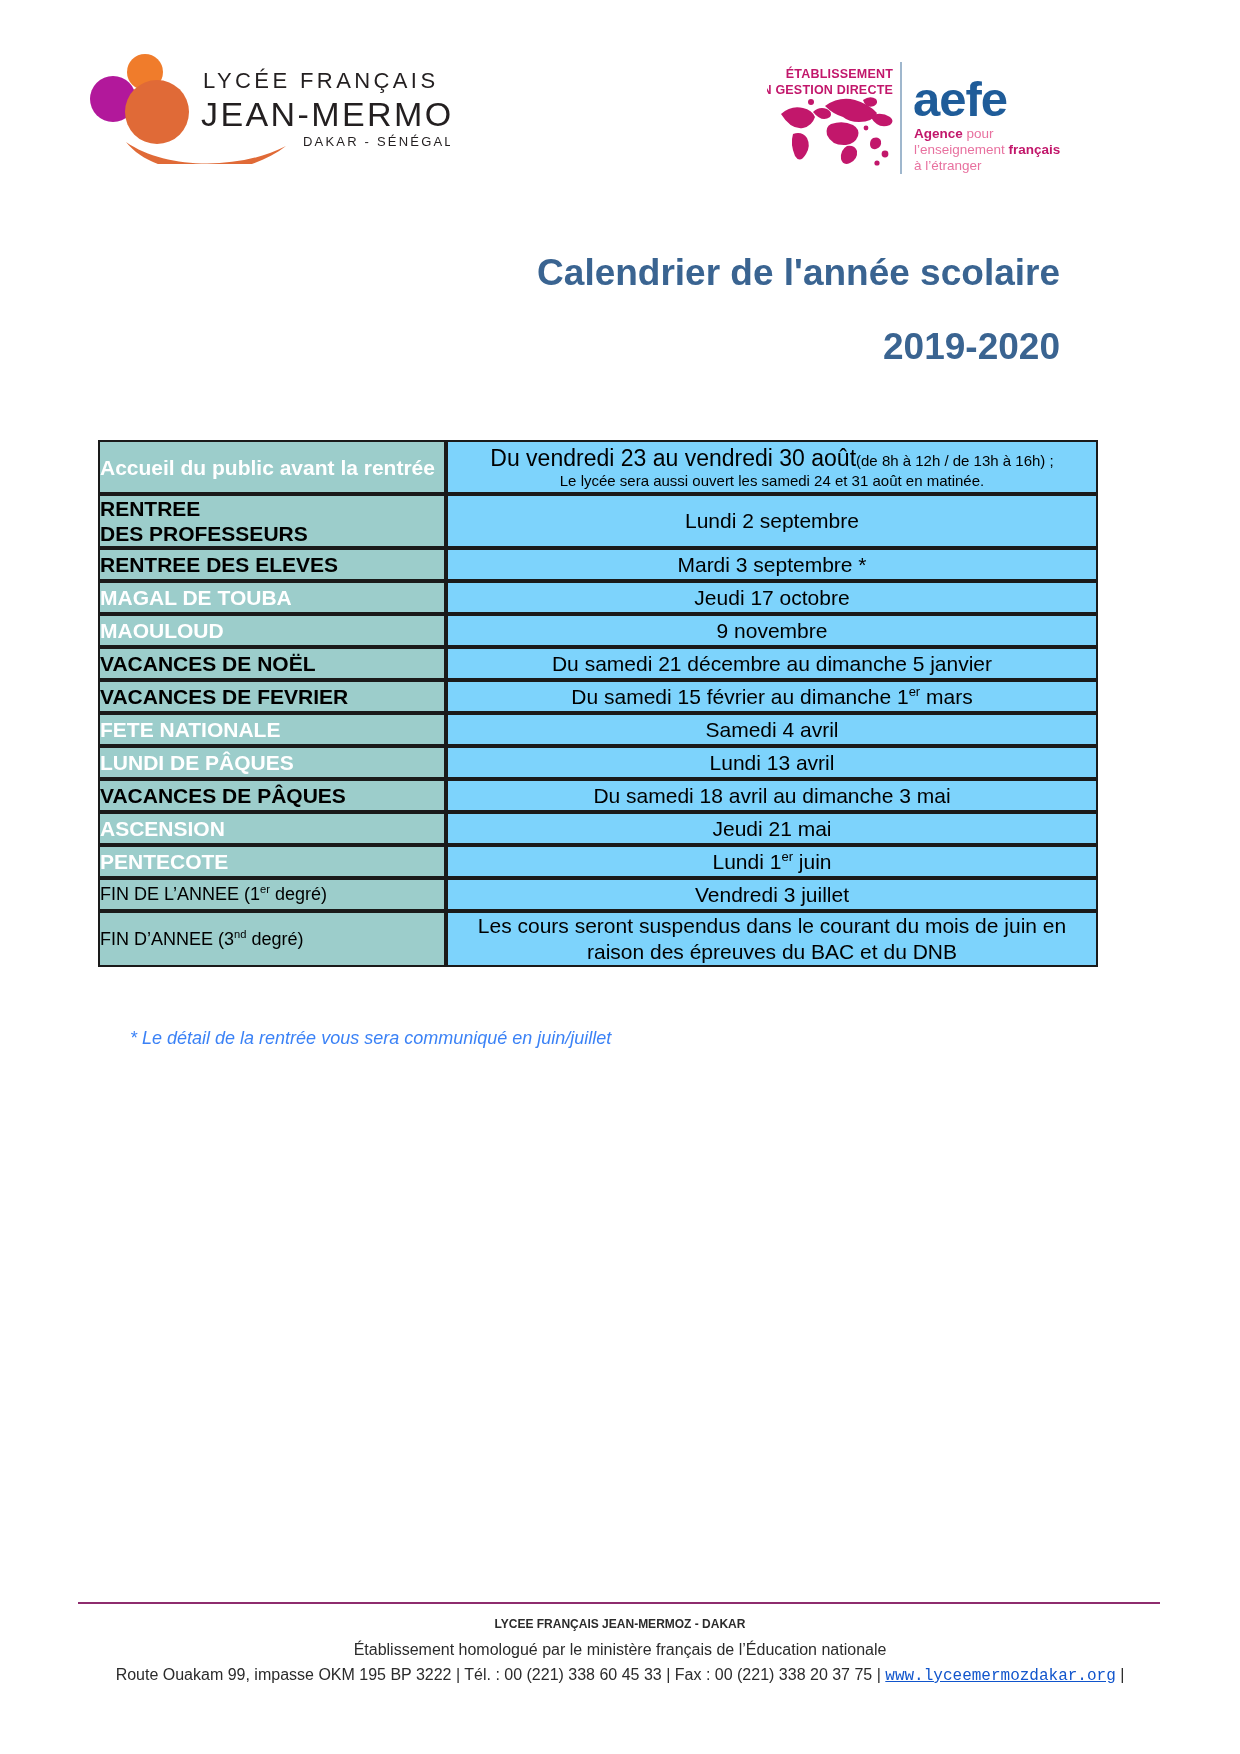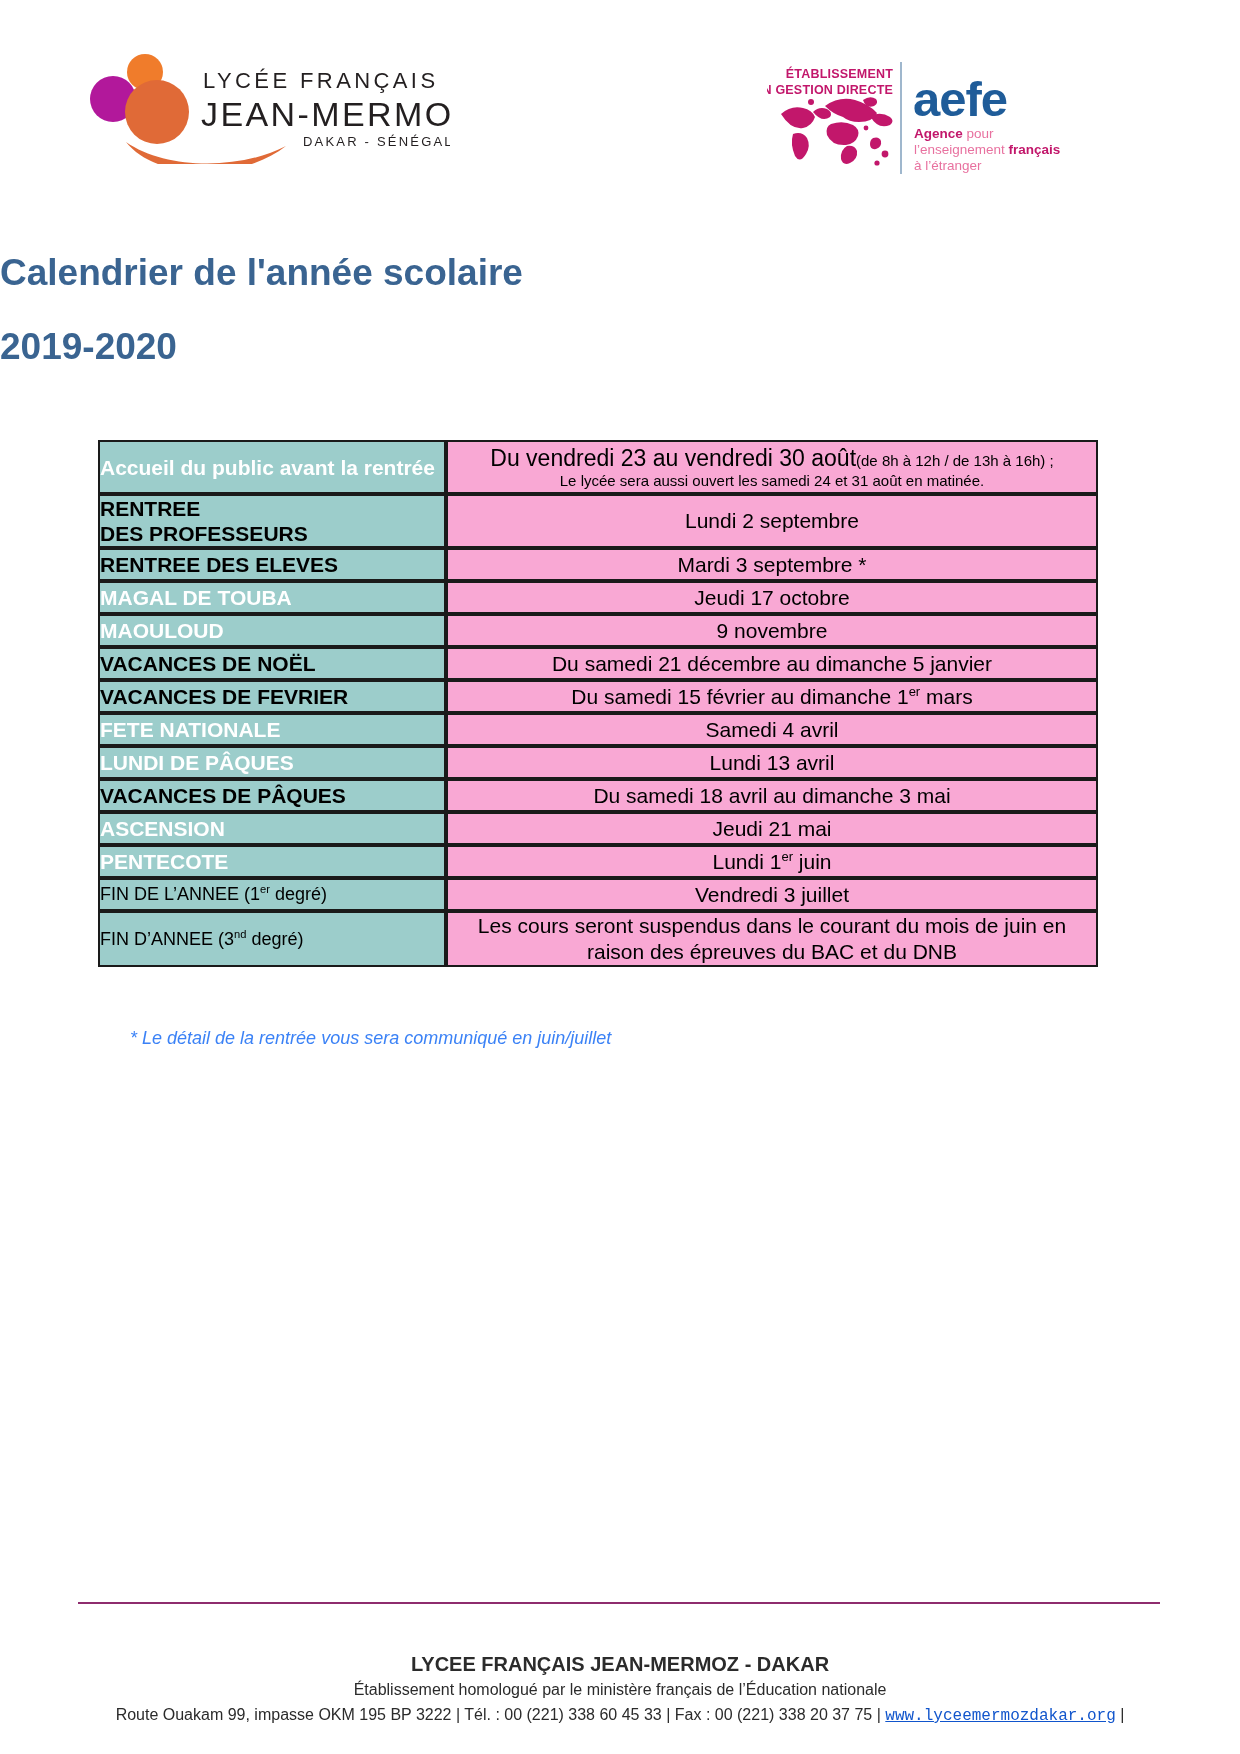--- a/index.html
+++ b/index.html
@@ -50,21 +50,21 @@
     height: 122px;
   }
   .aefe-svg { display:block; }
 
   
   .title-block {
     position: absolute;
     left: 0;
     top: 236px;
     width: 1060px;
-    text-align: left;
+    text-align: right;
   }
   .title-line {
     color: #3A6491;
     font-weight: bold;
     font-size: 37px;
     line-height: 74px;
     letter-spacing: 0px;
   }
 
   
@@ -88,21 +88,21 @@
     box-sizing: border-box;
   }
   td.lbl {
     width: 348px;
     background: #9CCDCB;
     padding: 3px 0 3px 9px;
     height: 33px;
   }
   td.val {
     width: 652px;
-    background: #f9a8d4;
+    background: #7dd3fc;
     text-align: center;
     padding: 3px 6px;
     height: 33px;
   }
 
   .lbl-txt {
     font-size: 21px;
     line-height: 25px;
     color: #000000;
     font-weight: bold;
@@ -148,21 +148,21 @@
     background: #8E2C6E;
   }
   .footer {
     position: absolute;
     left: 0;
     top: 1612px;
     width: 1240px;
     text-align: center;
     color: #333333;
   }
-  .f-line1 { font-size: 20px; font-weight: bold; line-height: 25px; color:#2b2b2b;margin-top:40px;}
+  .f-line1 { font-size: 12px; font-weight: bold; line-height: 25px; color:#2b2b2b;}
   .f-line2 { font-size: 16px; line-height: 25px; color:#2b2b2b;}
   .f-line3 { font-size: 16px; line-height: 25px; color:#2b2b2b;}
   .f-link  { color:#1155CC; text-decoration: underline; font-family: Liberation Mono, monospace; }
 </style>
 </head>
 <body>
 
 <div class="page">
 
   <div class="header">

